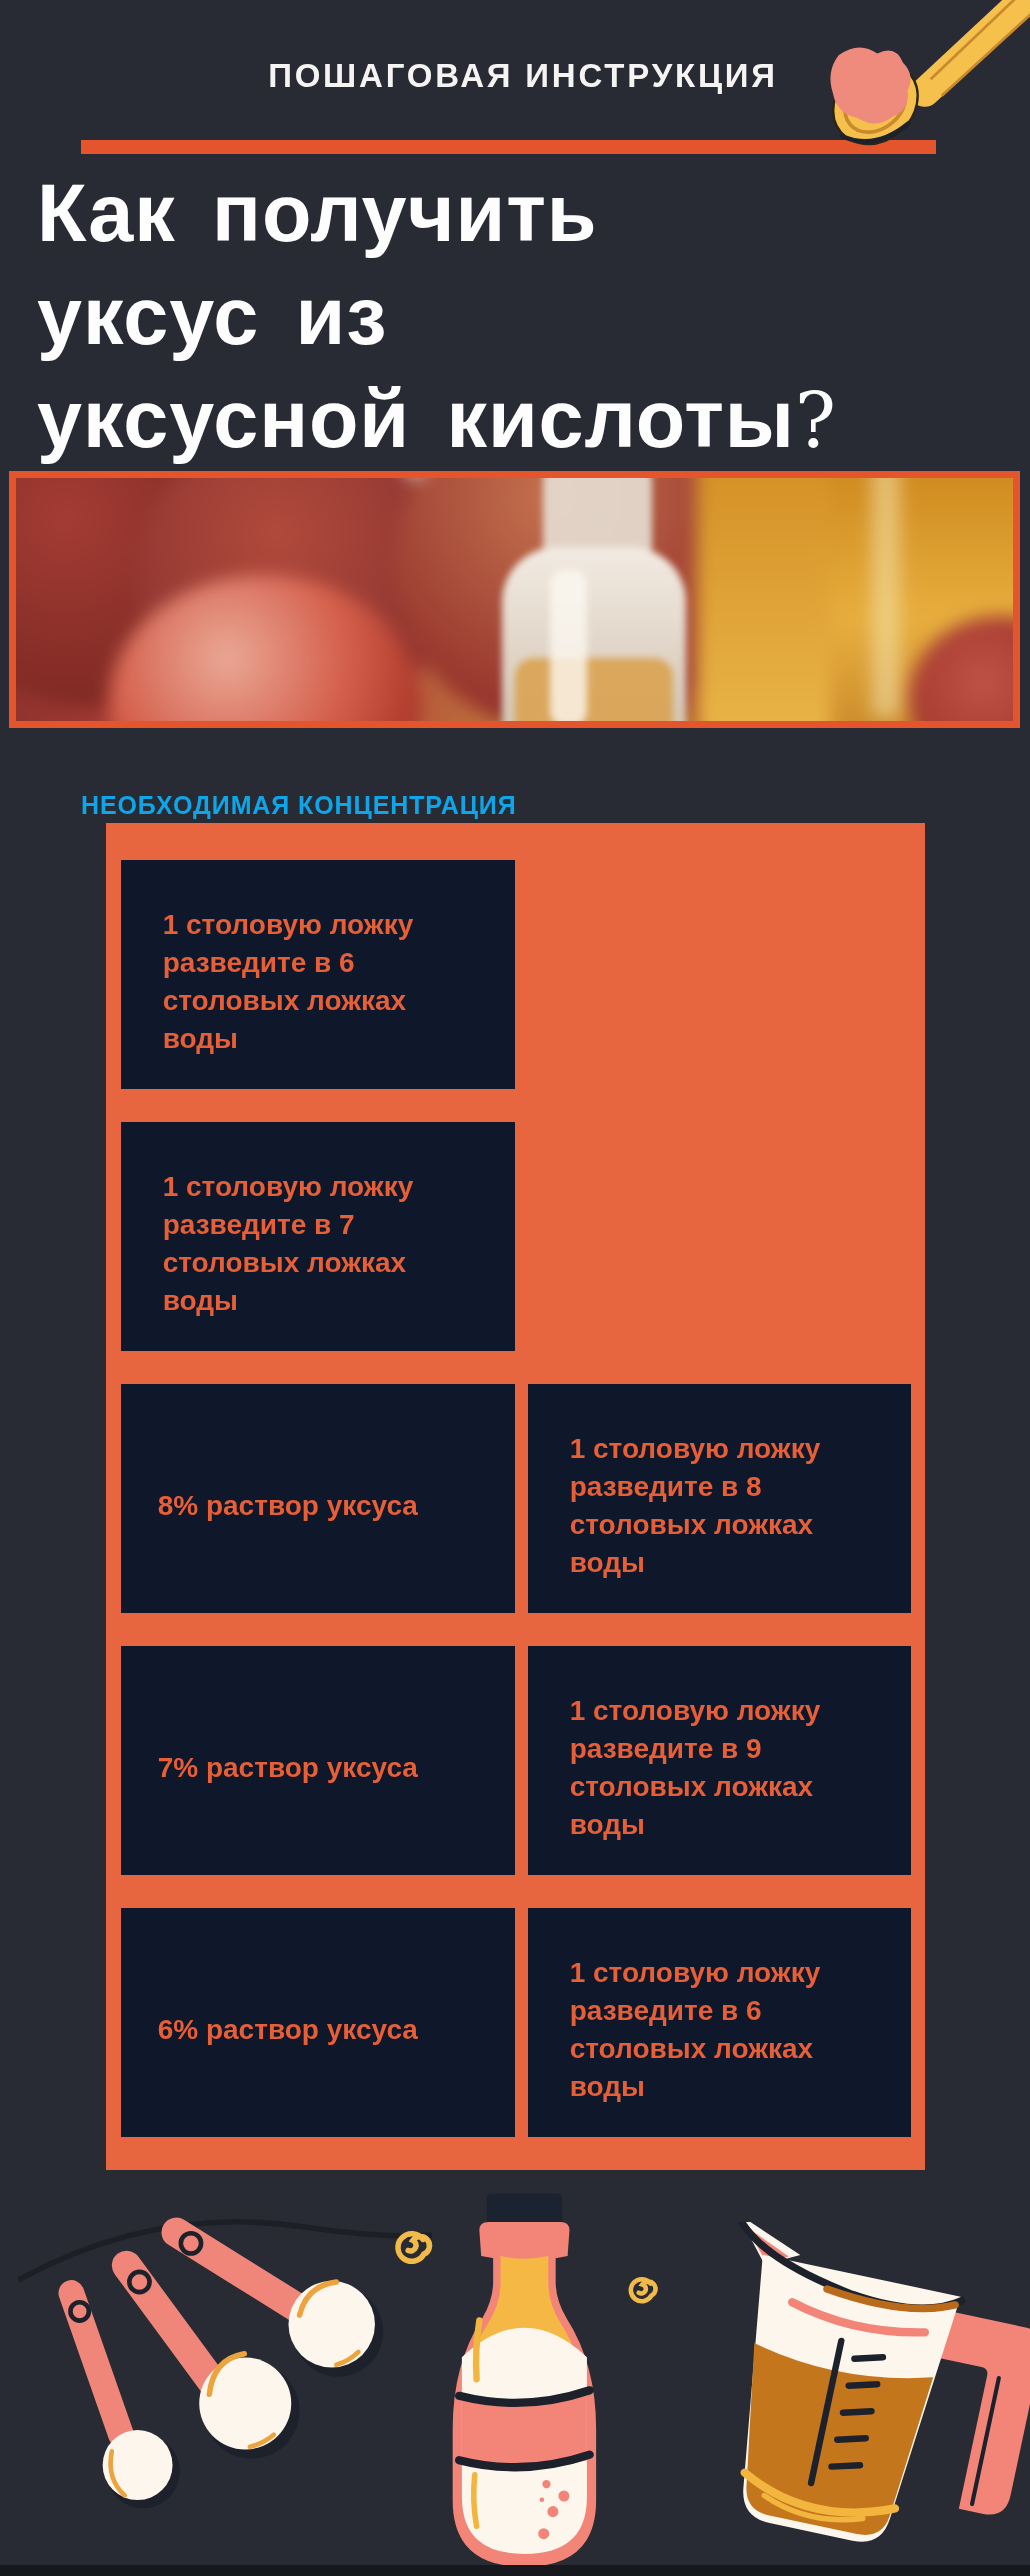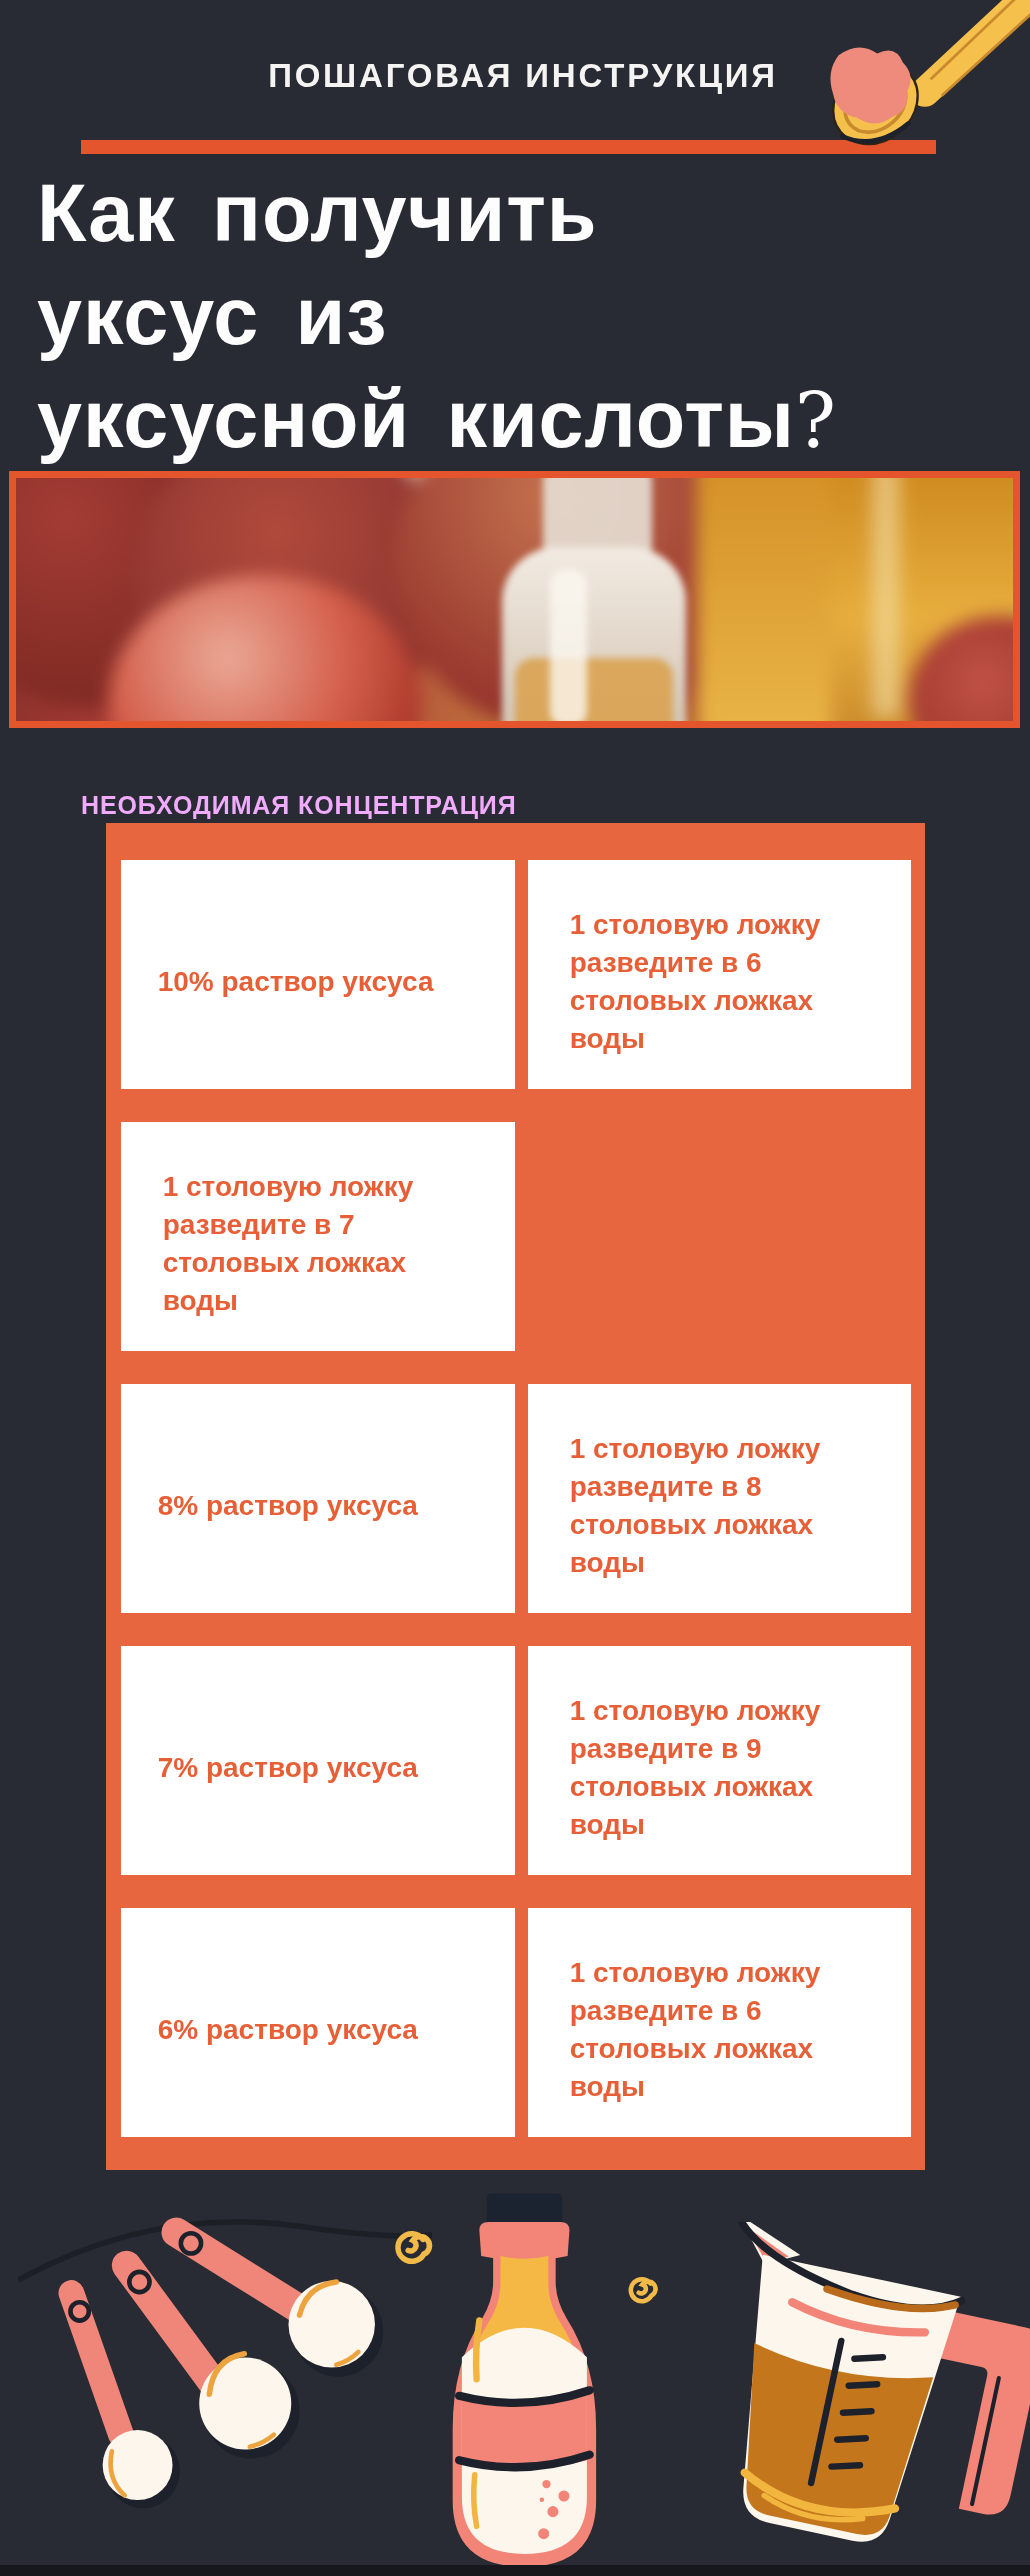--- a/index.html
+++ b/index.html
@@ -14,28 +14,28 @@
   .title{left:37px;top:162px;width:957px;text-align:left;color:#fdfdfd;
          font-size:81px;line-height:103px;font-weight:700;letter-spacing:0.9px;word-spacing:13px;}
   .title .qmark{font-family:"DejaVu Serif",serif;font-weight:400;font-size:77px;}
 
   
   .photo{left:9.2px;top:471px;width:997px;height:243px;border:7.4px solid #e4552d;overflow:hidden;background:#8a3228;}
   .photo .blur{position:absolute;inset:-18.4px;filter:blur(8.3px);}
   .blob{position:absolute;border-radius:50%;}
 
   
-  .col-head{top:791px;color:#f0abfc;font-size:25px;font-weight:700;letter-spacing:0.9px;white-space:nowrap;}
+  .col-head{top:791px;color:#0ea5e9;font-size:25px;font-weight:700;letter-spacing:0.9px;white-space:nowrap;}
 
   
   .conv-table{left:106px;top:823px;width:819px;background:#e8663f;
               padding:37px 14.7px 33px 14.7px;box-sizing:border-box;
               display:flex;flex-direction:column;gap:33px;}
   .t-row{display:grid;grid-template-columns:394px 383px;column-gap:13px;height:229px;}
-  .cell{background:#ffffff;display:flex;align-items:center;box-sizing:border-box;}
+  .cell{background:#0f172a;display:flex;align-items:center;box-sizing:border-box;}
   .cell-left{padding:14.7px 18.4px 0 37px;}
   .cell-left span{color:#e65f36;font-size:28px;font-weight:700;}
   .cell-right{padding:14.7px 18.4px 0 42px;}
   .cell-right span{display:block;max-width:276px;color:#e65f36;font-size:28px;font-weight:700;line-height:38px;}
 
   .bottom-strip{left:0;top:2565px;width:1030px;height:11px;background:#16181d;}
   svg{display:block;}
 </style>
 </head>
 <body>
@@ -84,23 +84,20 @@
            background:linear-gradient(180deg,#f2ebe2,#ded2c4 55%,#cdbfae);"></div>
       <div class="blob" style="left:517px;top:198px;width:158px;height:101px;border-radius:18.4px;background:#d9a04b;opacity:.85;"></div>
       <div class="blob" style="left:552px;top:110px;width:37px;height:156px;border-radius:14.7px;background:#fbf7f0;opacity:.8;"></div>
     </div>
   </div>
 
   <div class="abs col-head" style="left:81px;">НЕОБХОДИМАЯ  КОНЦЕНТРАЦИЯ</div>
 
   <div class="abs conv-table">
     <div class="t-row">
-      <div class="cell cell-left">
-          <span>10% раствор уксуса</span>
-        </div>
       <div class="cell cell-right">
           <span>1 столовую ложку разведите в 6 столовых ложках воды</span>
         </div>
     </div>
     <div class="t-row">
       <div class="cell cell-right">
           <span>1 столовую ложку разведите в 7 столовых ложках воды</span>
         </div>
     </div>
     <div class="t-row">

